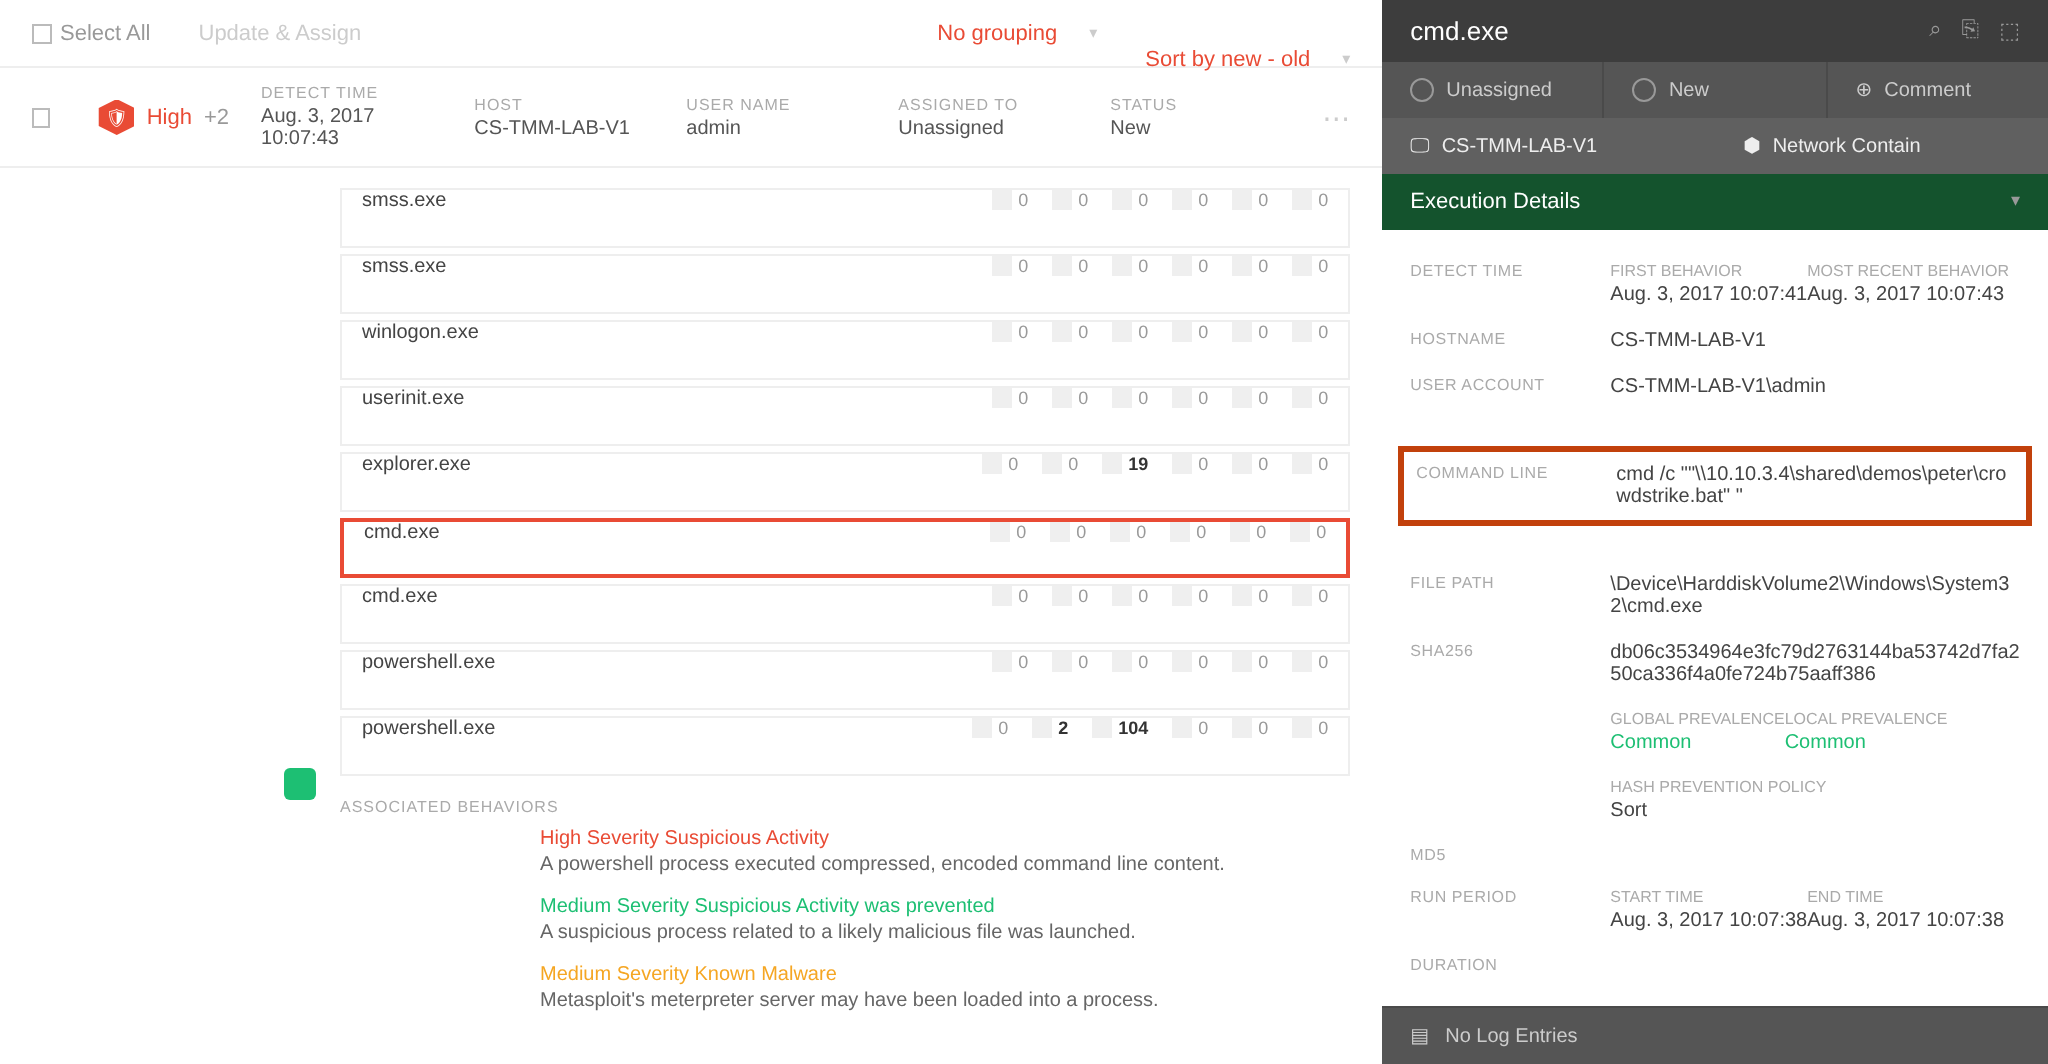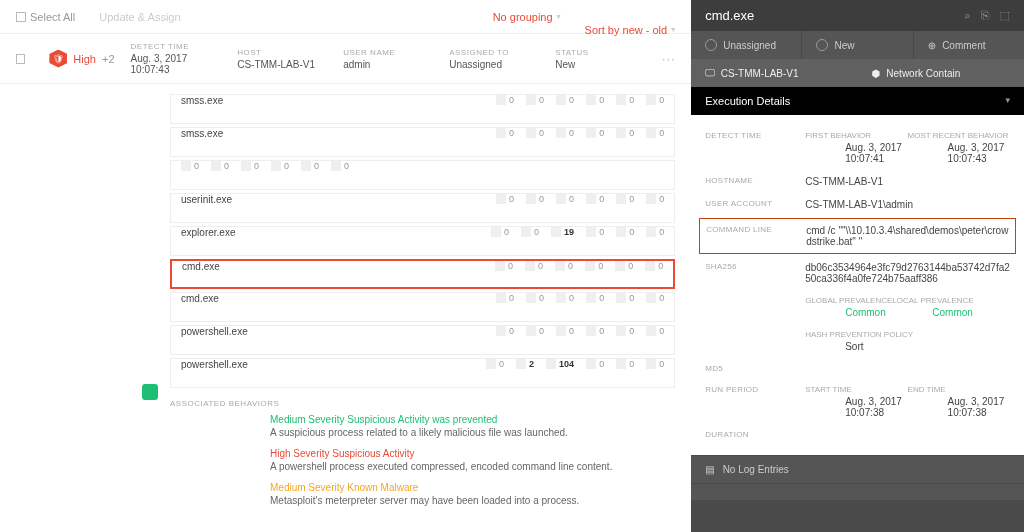--- a/index.html
+++ b/index.html
@@ -1,21 +1,21 @@
 <!DOCTYPE html>
 <html><head>
 <meta charset="utf-8">
 <style>
 * { box-sizing: border-box; margin: 0; padding: 0; font-family: -apple-system, BlinkMacSystemFont, "Segoe UI", Arial, sans-serif; }
 body { width: 1024px; height: 532px; background: #fff; font-size: 11px; color: #333; overflow: hidden; display: flex; }
 .main { flex: 1; display: flex; flex-direction: column; }
 .toolbar { display: flex; align-items: center; height: 34px; border-bottom: 1px solid #eee; padding: 0 8px; gap: 8px; }
 .tbtn { display: flex; align-items: center; gap: 4px; padding: 4px 8px; color: #999; cursor: pointer; }
 .tbtn.disabled { color: #ccc; }
-.tdrop { display: flex; align-items: center; gap: 4px; padding: 4px 8px; color: #e94b35; margin-left: auto; }
+.tdrop { display: flex; align-items: center; gap: 16px; padding: 4px 8px; color: #e94b35; margin-left: auto; }
 .tdrop + .tdrop { margin-left: 0; margin-top: 26px; }
 .chev { font-size: 8px; color: #ccc; }
 .header { display: flex; align-items: center; padding: 8px 16px; gap: 16px; border-bottom: 1px solid #eee; }
 .badge-area { display: flex; align-items: center; gap: 6px; margin-left: 8px; }
 .hex { width: 18px; height: 18px; background: #e94b35; clip-path: polygon(50% 0, 100% 25%, 100% 75%, 50% 100%, 0 75%, 0 25%); display: flex; align-items: center; justify-content: center; color: #fff; font-size: 9px; }
 .sev { color: #e94b35; font-weight: 500; }
 .plus { color: #999; }
 .hcol { display: flex; flex-direction: column; gap: 2px; min-width: 90px; }
 .hlabel { font-size: 8px; color: #aaa; text-transform: uppercase; letter-spacing: 0.5px; }
 .hval { font-size: 10px; color: #555; }
@@ -43,31 +43,31 @@
 .side-h { display: flex; align-items: center; padding: 8px 14px; background: #3d3d3d; }
 .side-title { color: #fff; font-size: 13px; font-weight: 500; flex: 1; }
 .side-icons { display: flex; gap: 10px; color: #999; }
 .side-icons span { cursor: pointer; }
 .side-row { display: flex; background: #555; }
 .side-cell { flex: 1; display: flex; align-items: center; gap: 6px; padding: 8px 14px; color: #ccc; font-size: 10px; border-right: 1px solid #4a4a4a; cursor: pointer; }
 .side-cell:last-child { border-right: none; }
 .circ { width: 12px; height: 12px; border: 1px solid #999; border-radius: 50%; }
 .side-row2 { display: flex; background: #606060; }
 .side-cell2 { flex: 1; display: flex; align-items: center; gap: 6px; padding: 8px 14px; color: #eee; font-size: 10px; cursor: pointer; }
-.section-h { background: #000000; padding: 8px 14px; color: #fff; font-size: 11px; font-weight: 500; display: flex; align-items: flex-start; }
+.section-h { background: #14532d; padding: 8px 14px; color: #fff; font-size: 11px; font-weight: 500; display: flex; align-items: flex-start; }
 .section-h .exp { margin-left: auto; color: #999; font-size: 9px; }
 .details { background: #fff; padding: 10px 14px; color: #333; }
 .drow { display: flex; padding: 6px 0; gap: 10px; align-items: flex-start; }
 .dlabel { width: 90px; font-size: 8px; color: #aaa; text-transform: uppercase; letter-spacing: 0.3px; }
 .dval { flex: 1; font-size: 10px; color: #444; word-break: break-all; }
-.drow.cmd { border: 1px solid #c2410c; margin: 2px -6px; padding: 6px; }
+.drow.cmd { border: 3px solid #c2410c; margin: 18px -6px; padding: 6px; }
 .dcol2 { display: flex; }
 .dsub { display: flex; flex-direction: column; gap: 2px; }
 .dsublabel { font-size: 8px; color: #aaa; text-transform: uppercase; }
-.dsubval { font-size: 10px; color: #444; margin-left: 40px; }
+.dsubval { font-size: 10px; color: #444; }
 .common { color: #1dbf73; }
 .sfoot { background: #555; padding: 8px 14px; color: #ccc; font-size: 10px; display: flex; align-items: center; gap: 8px; border-top: 1px solid #4a4a4a; }
 .chk { width: 10px; height: 10px; border: 1px solid #bbb; }
 </style>
 </head>
 <body>
 
 <div class="main">
   <div class="toolbar">
     <div class="tbtn">
@@ -192,20 +192,21 @@
           </span>
           <span class="stat">
             <svg class="sicon" viewBox="0 0 10 10">
               <rect width="10" height="10" fill="#ccc"></rect>
             </svg>
             <span class="num">0</span>
           </span>
         </div>
       </div>
       <div class="row">
+        <span class="name">winlogon.exe</span>
         <div class="stats">
           <span class="stat">
             <svg class="sicon" viewBox="0 0 10 10">
               <rect width="10" height="10" fill="#ccc"></rect>
             </svg>
             <span class="num">0</span>
           </span>
           <span class="stat">
             <svg class="sicon" viewBox="0 0 10 10">
               <rect width="10" height="10" fill="#ccc"></rect>
@@ -481,26 +482,26 @@
               <rect width="10" height="10" fill="#ccc"></rect>
             </svg>
             <span class="num">0</span>
           </span>
         </div>
       </div>
       <div class="shield"></div>
       <div class="behaviors">
         <div class="blabel">ASSOCIATED BEHAVIORS</div>
         <div class="bitem">
+          <div class="btitle high">High Severity Suspicious Activity</div>
+          <div class="bdesc">A powershell process executed compressed, encoded command line content.</div>
+        </div>
+        <div class="bitem">
           <div class="btitle med">Medium Severity Suspicious Activity was prevented</div>
           <div class="bdesc">A suspicious process related to a likely malicious file was launched.</div>
-        </div>
-        <div class="bitem">
-          <div class="btitle high">High Severity Suspicious Activity</div>
-          <div class="bdesc">A powershell process executed compressed, encoded command line content.</div>
         </div>
         <div class="bitem">
           <div class="btitle mal">Medium Severity Known Malware</div>
           <div class="bdesc">Metasploit's meterpreter server may have been loaded into a process.</div>
         </div>
       </div>
     </div>
 </div>
 
 <div class="side">
@@ -560,20 +561,24 @@
       </div>
     <div class="drow">
         <div class="dlabel">USER ACCOUNT</div>
         <div class="dval">CS-TMM-LAB-V1\admin</div>
       </div>
     <div class="drow cmd">
         <div class="dlabel">COMMAND LINE</div>
         <div class="dval">cmd /c ""\\10.10.3.4\shared\demos\peter\crowdstrike.bat" "</div>
       </div>
     <div class="drow">
+        <div class="dlabel">FILE PATH</div>
+        <div class="dval">\Device\HarddiskVolume2\Windows\System32\cmd.exe</div>
+      </div>
+    <div class="drow">
         <div class="dlabel">SHA256</div>
         <div class="dval">db06c3534964e3fc79d2763144ba53742d7fa250ca336f4a0fe724b75aaff386</div>
       </div>
     <div class="drow">
         <div class="dlabel"></div>
       <div class="dval dcol2">
         <div class="dsub">
             <span class="dsublabel">GLOBAL PREVALENCE</span>
             <span class="dsubval common">Common</span>
           </div>

